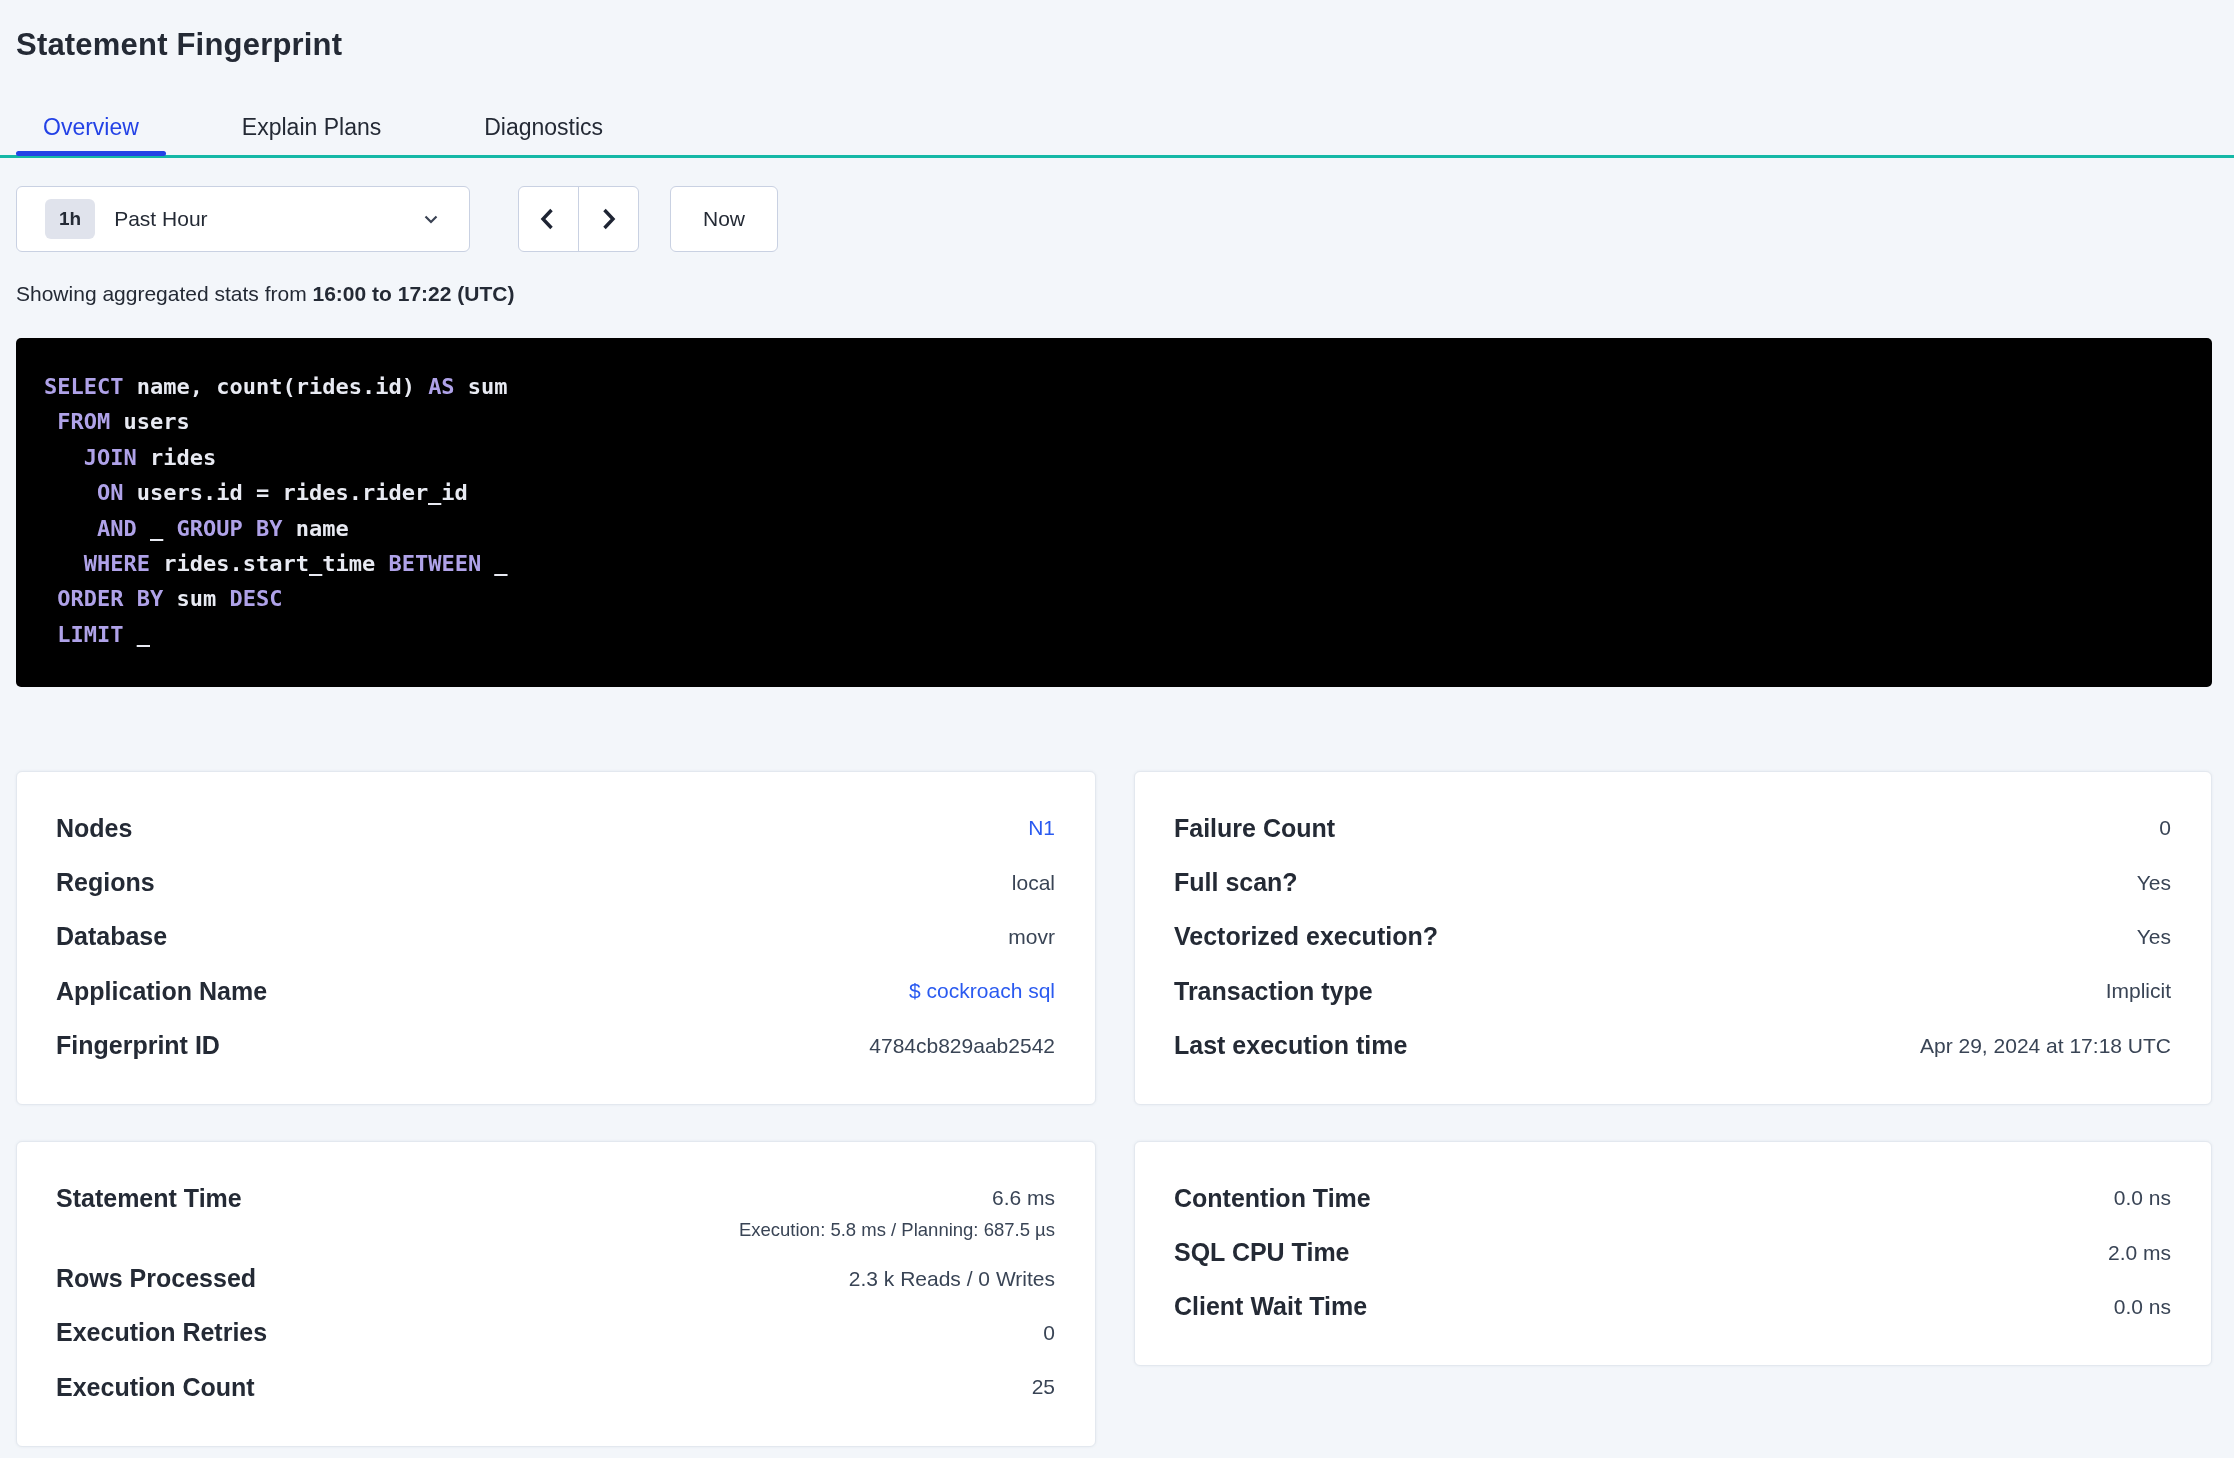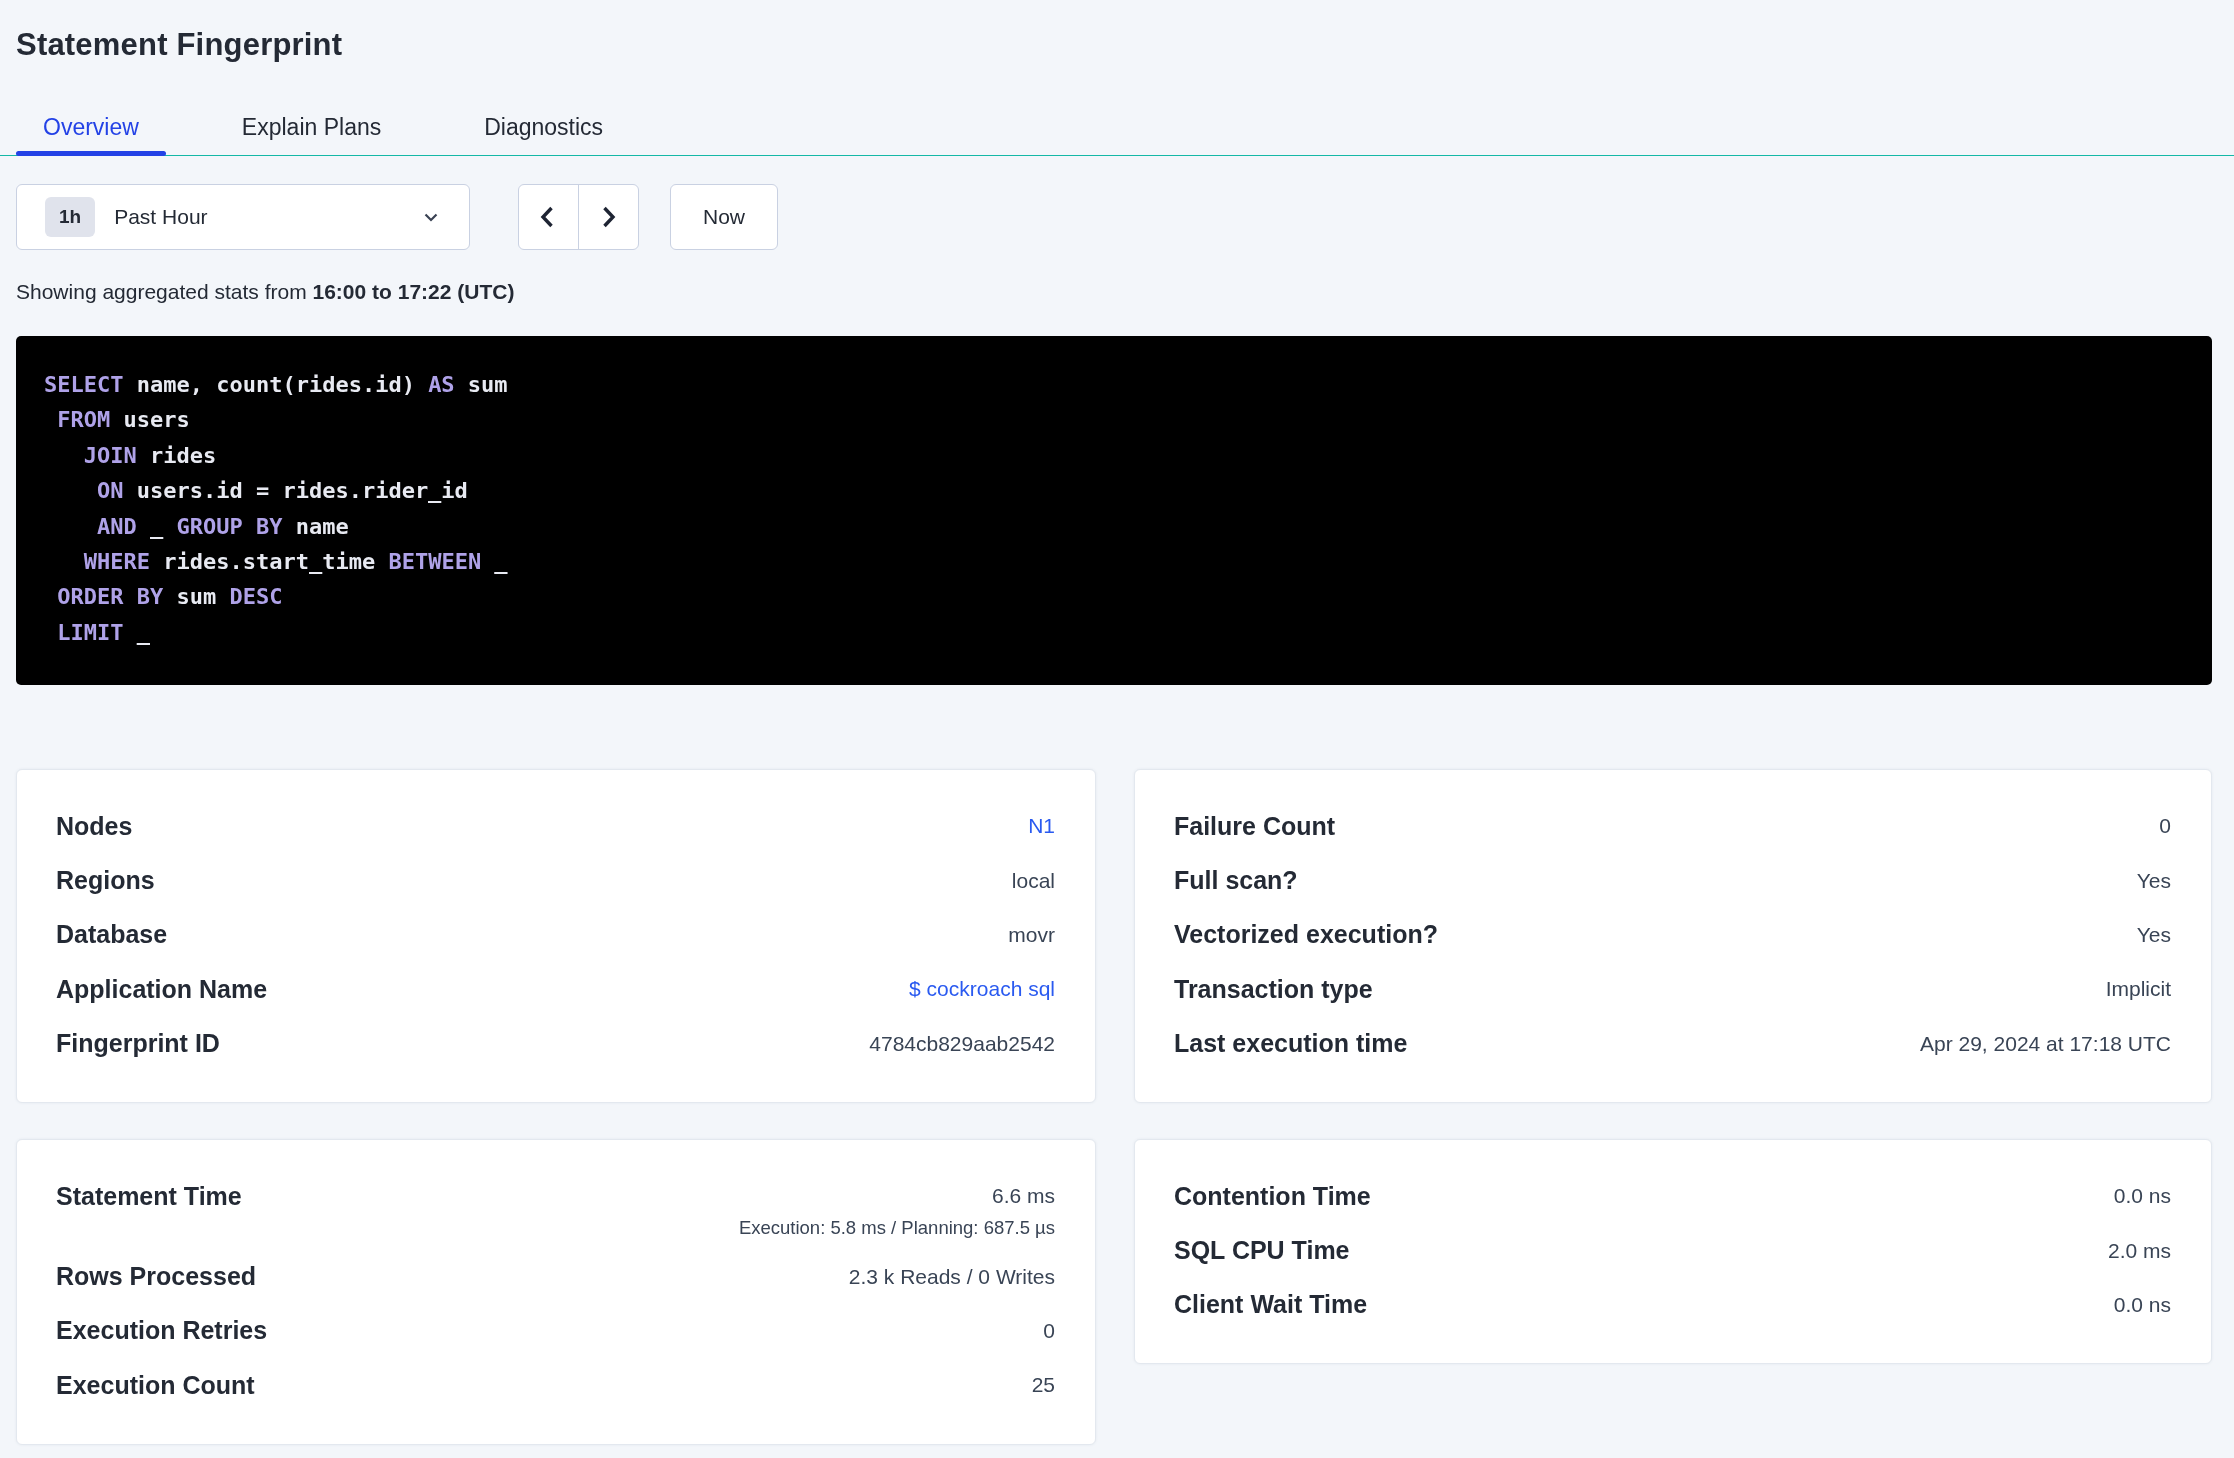--- a/index.html
+++ b/index.html
@@ -11,21 +11,21 @@
     overflow:hidden;
   }
   .page { width:2234px; height:1458px; padding:27px 22px 0 16px; }
 
   .page-title { font-size:31px; font-weight:700; color:#242a35; letter-spacing:.2px; }
 
   
   .tabs-bar {
     margin:36px -22px 0 -16px;
     padding-left:16px;
-    border-bottom:1px solid #14b8a6;
+    border-bottom:3px solid #14b8a6;
     display:flex;
   }
   .tab {
     position:relative;
     padding:0 27px;
     height:56px;
     display:flex; align-items:center;
     font-size:23px;
     color:#242a35;
     cursor:pointer;

